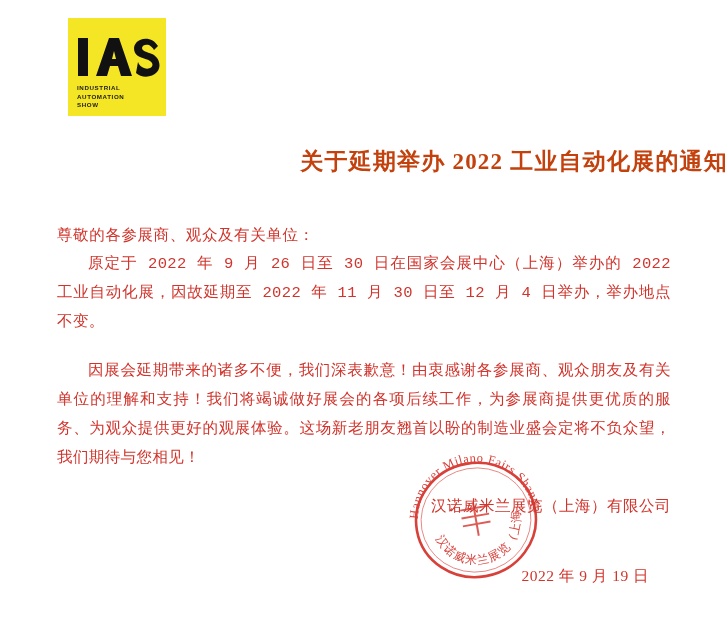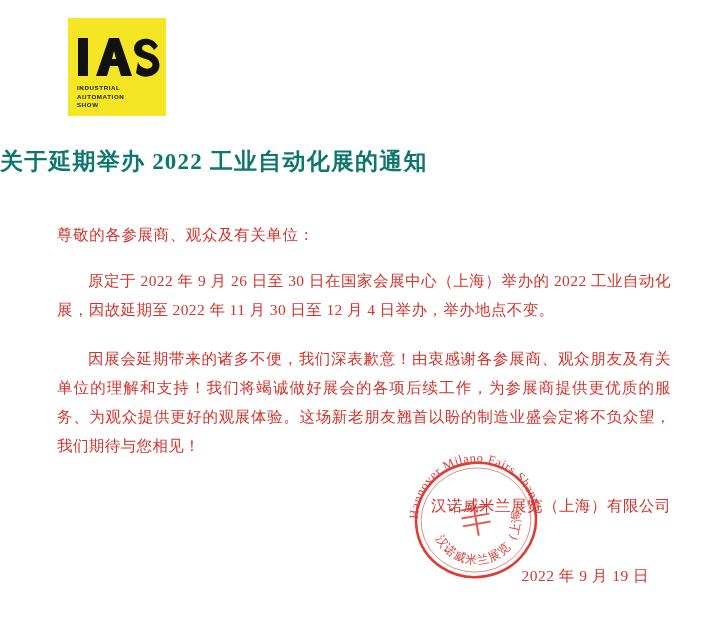--- a/index.html
+++ b/index.html
@@ -53,50 +53,51 @@
     font-weight: 700;
     text-transform: uppercase;
   }
 
   
   .doc-title {
     position: absolute;
     left: 0;
     top: 146px;
     width: 728px;
-    text-align: left;
+    text-align: right;
     font-size: 23px;
     font-weight: bold;
     letter-spacing: 1.2px;
-    color: #0f766e;
+    color: #c2410c;
     font-family: "Liberation Serif", serif;
   }
 
   
   .body-wrap {
     position: absolute;
     left: 57px;
     top: 222px;
     width: 614px;
   }
   .salutation {
     font-size: 15.5px;
     line-height: 26px;
     letter-spacing: 0.6px;
     color: #d0342c;
-    margin-bottom: 18px;
+    margin-bottom: 2px;
   }
   .para {
     font-size: 15.5px;
     line-height: 29px;
     letter-spacing: 0.4px;
     color: #d0342c;
     text-indent: 2em;
     text-align: justify;
     margin: 0 0 20px 0;
+    font-family: Liberation Mono, monospace;
   }
 
   
   .sign-block {
     position: absolute;
     right: 57px;
     top: 492px;
     width: 320px;
     text-align: right;
     color: #d0342c;

